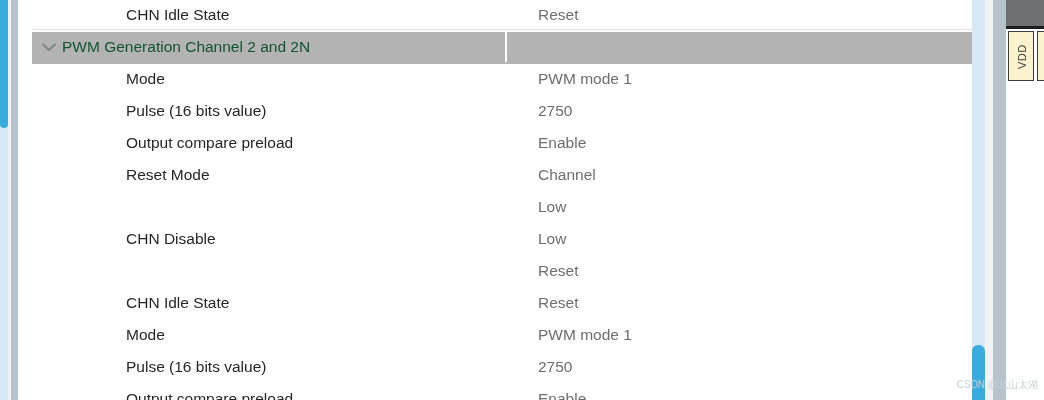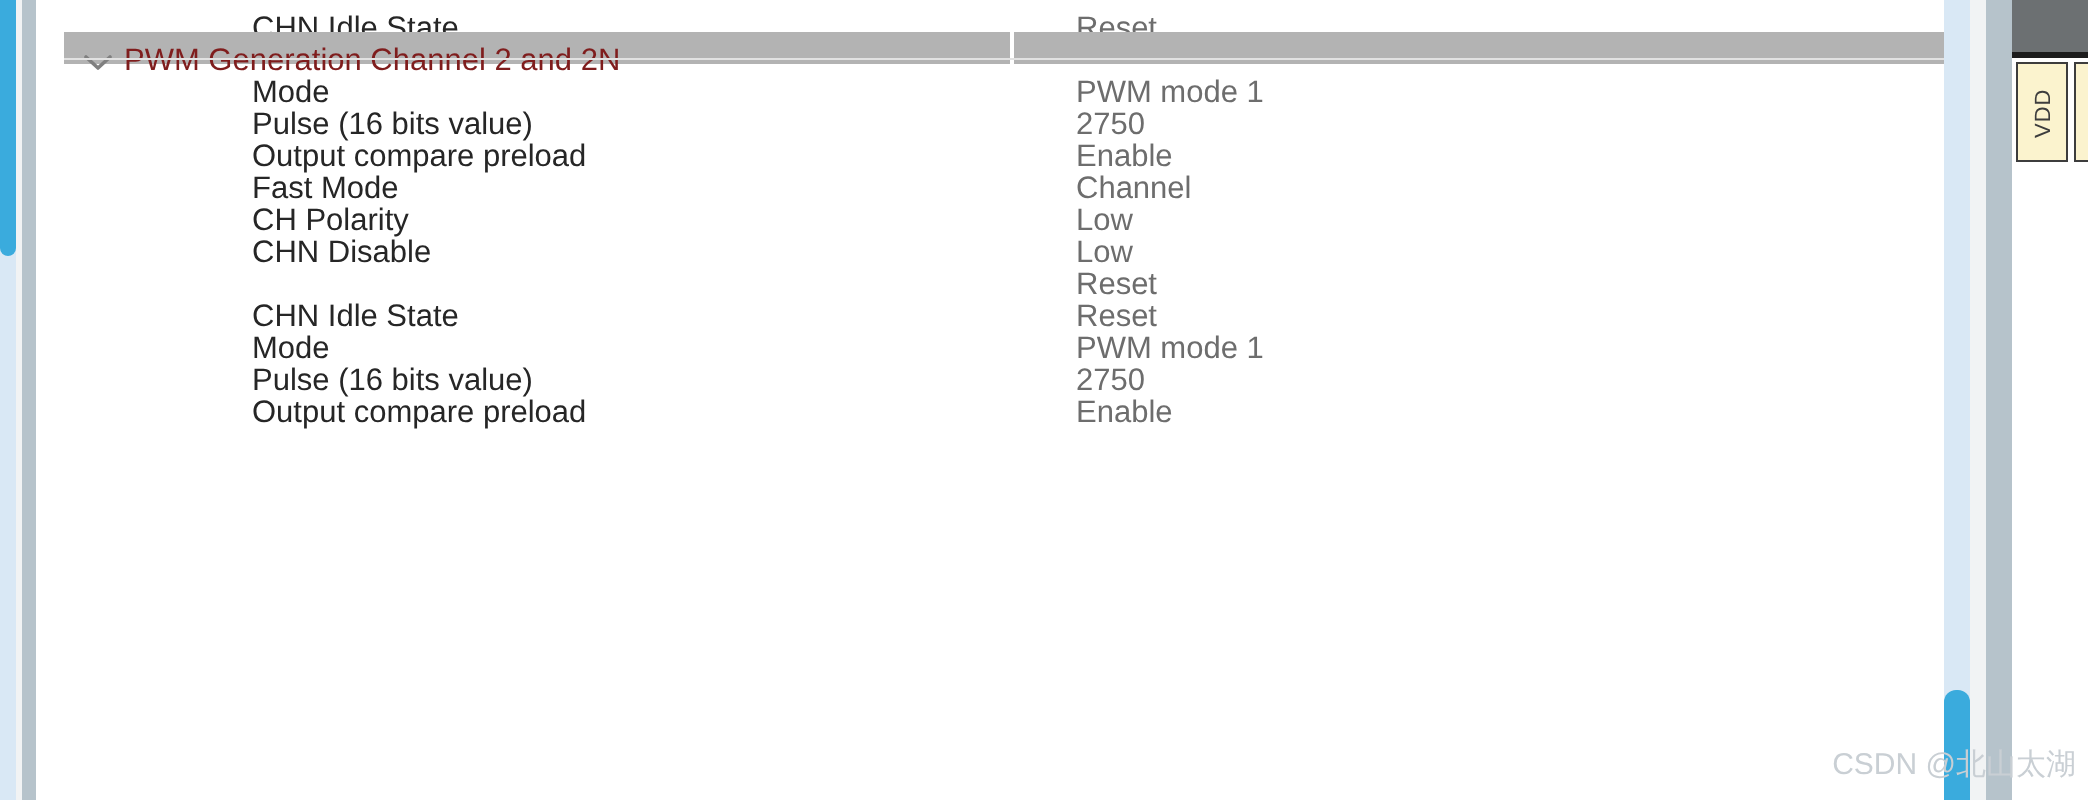--- a/index.html
+++ b/index.html
@@ -56,21 +56,21 @@
   
   .tree {
     position: absolute;
     left: 32px; top: 0;
     width: 940px; height: 400px;
     overflow: hidden;
   }
 
   .row {
     position: relative;
-    height: 16px;
+    height: 32px;
     width: 940px;
     display: flex;
     align-items: center;
   }
   .row.selected { background: #b3b3b3; }
 
   .row .col-divider {
     position: absolute;
     left: 473px; top: 0;
     width: 2px; height: 30px;
@@ -103,21 +103,21 @@
     position: absolute;
     left: 478px; top: 0;
     height: 30px;
     line-height: 30px;
     font-size: 15.5px;
     color: #6d6d6d;
     white-space: nowrap;
     margin-left: 28px;
   }
 
-  .row.selected .label.group { color: #7f1d1d; }
+  .row.selected .label.group { color: #14532d; }
 
   
   .hairline {
     position: absolute;
     left: 32px; top: 29px;
     width: 940px; height: 1px;
     background: #e2e2e2;
   }
 
   
@@ -191,21 +191,21 @@
     left: 1037px; top: 31px;
     width: 14px; height: 50px;
     background: #fbf3ce;
     border: 1px solid #3d3d3d;
   }
 
   
   .watermark {
     position: absolute;
     right: 6px; bottom: 8px;
-    font-size: 15px;
+    font-size: 10px;
     color: #c9cfd4;
     white-space: nowrap;
     pointer-events: none;
     z-index: 40;
   }
 </style>
 </head>
 <body>
 
 <div id="app">
@@ -237,25 +237,24 @@
       </div>
       <div class="row">
         <span class="label leaf">Pulse (16 bits value)</span>
         <span class="value">2750</span>
       </div>
       <div class="row">
         <span class="label leaf">Output compare preload</span>
         <span class="value">Enable</span>
       </div>
       <div class="row">
-        <span class="label leaf">Fast Mode</span>
+        <span class="label leaf">Reset Mode</span>
         <span class="value">Channel</span>
       </div>
       <div class="row">
-        <span class="label leaf">CH Polarity</span>
         <span class="value">Low</span>
       </div>
       <div class="row">
         <span class="label leaf">CHN Disable</span>
         <span class="value">Low</span>
       </div>
       <div class="row">
         <span class="value">Reset</span>
       </div>
       <div class="row">

